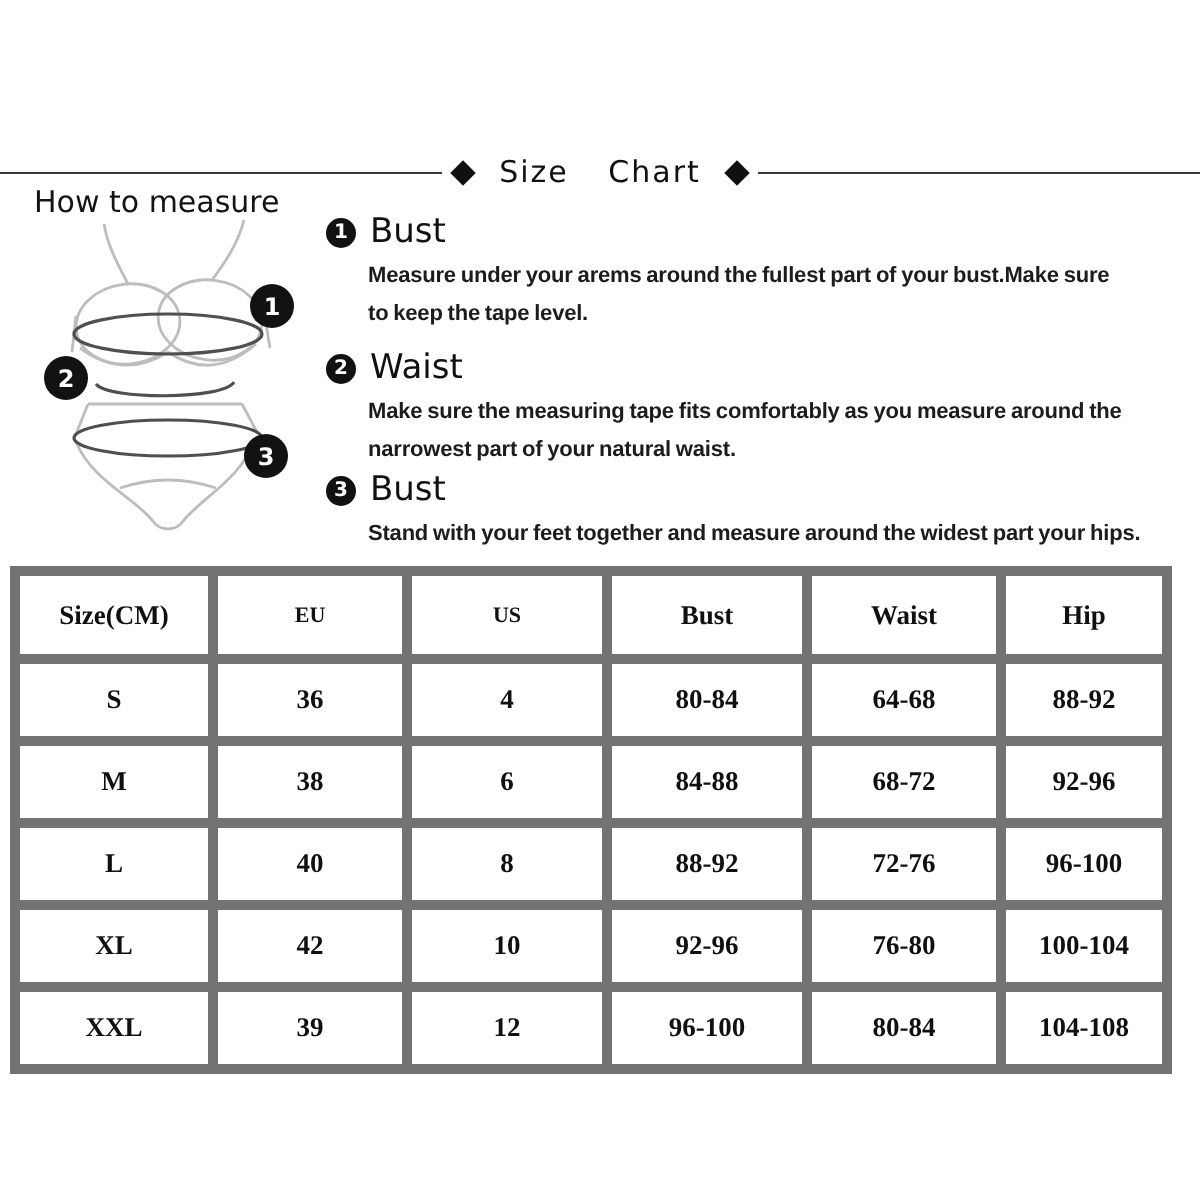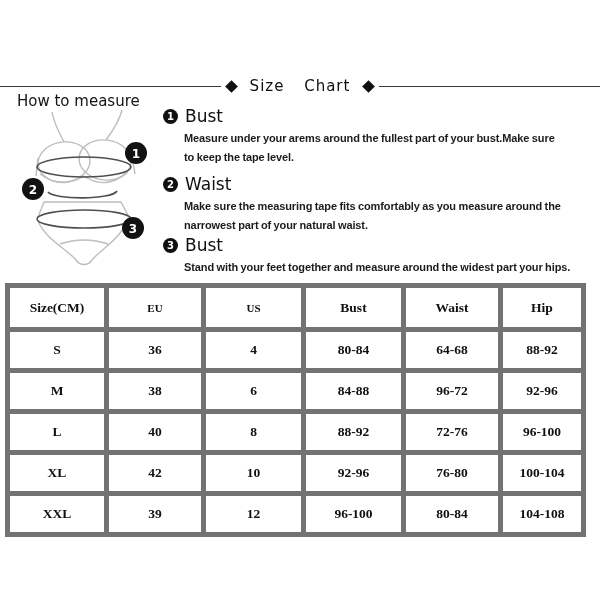--- a/index.html
+++ b/index.html
@@ -158,21 +158,21 @@
           <td>4</td>
           <td>80-84</td>
           <td>64-68</td>
           <td>88-92</td>
         </tr>
         <tr>
           <td>M</td>
           <td>38</td>
           <td>6</td>
           <td>84-88</td>
-          <td>96-72</td>
+          <td>68-72</td>
           <td>92-96</td>
         </tr>
         <tr>
           <td>L</td>
           <td>40</td>
           <td>8</td>
           <td>88-92</td>
           <td>72-76</td>
           <td>96-100</td>
         </tr>

